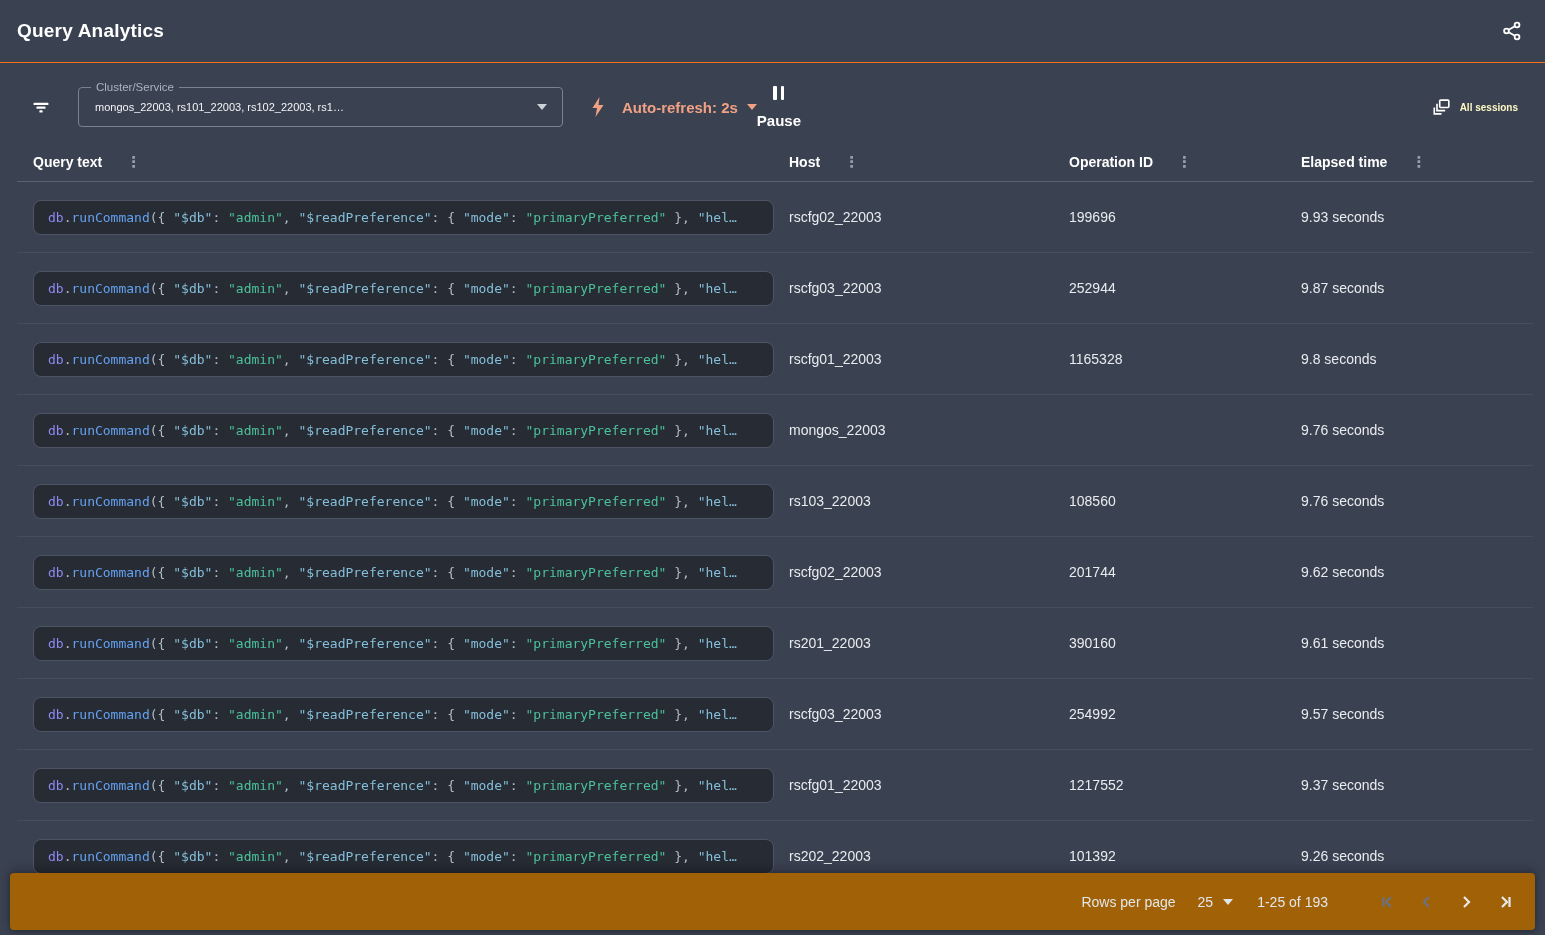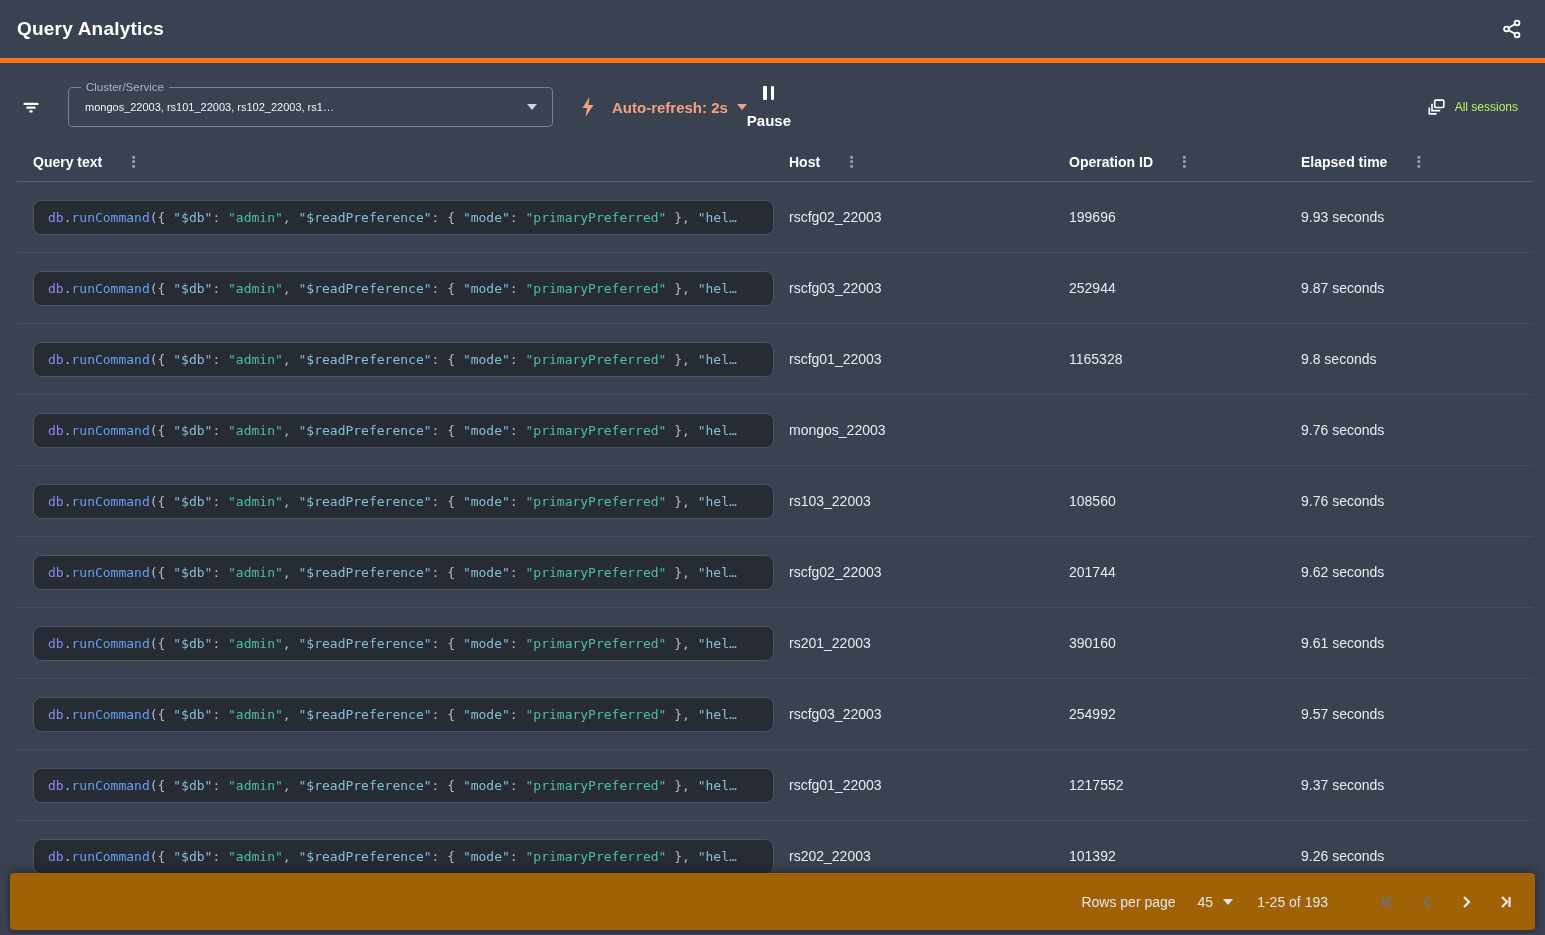--- a/index.html
+++ b/index.html
@@ -7,42 +7,42 @@
   .app {
     position:relative; width:1545px; height:935px; overflow:hidden;
     background:var(--page-bg,#3a4150);
     font-family:"Liberation Sans", sans-serif;
     color:#e9ecef;
   }
 
   
   .app-header{
     height:63px; display:flex; align-items:center;
-    border-bottom:5px solid #f97316; padding-left:17px;
+    border-bottom:1px solid #f97316; padding-left:17px;
   }
   .page-title{ font-size:19px; font-weight:bold; color:#ffffff; letter-spacing:.2px; }
   .tabs{ display:flex; align-items:stretch; height:100%; margin-left:35px; }
   .tab{
     position:relative; display:flex; align-items:center;
     padding:0 2px; margin-right:24px; font-size:16px; font-weight:bold;
     color:#99a2b1; cursor:pointer;
   }
   .tab.active{ color:var(--accent,#f0a183); }
   .tab.active .tab-indicator{
     position:absolute; left:-11px; right:-13px; bottom:3px; height:4px;
     background:var(--accent,#f0a183); border-radius:2px;
   }
   .annotation-box{
     position:absolute; left:-15px; right:-16px; top:10px; height:51px;
     border:4px solid var(--annotation-red,#e01a1a); pointer-events:none;
   }
   .share-btn{ margin-left:auto; margin-right:20px; width:26px; height:26px; cursor:pointer; display:flex; align-items:center; justify-content:center; }
 
   
-  .toolbar{ height:80px; display:flex; align-items:center; padding:8px 0 0 7px; }
+  .toolbar{ height:80px; display:flex; align-items:center; padding:8px 0 0 17px; }
   .filter-btn{ width:22px; height:22px; margin-left:13px; cursor:pointer; display:flex; align-items:center; justify-content:center; }
   .select{
     position:relative; margin-left:26px; width:485px; height:40px;
     border:1px solid #79828f; border-radius:4px; cursor:pointer;
     display:flex; align-items:center; padding:0 40px 0 16px;
   }
   .select-label{
     position:absolute; top:-8px; left:12px; padding:0 5px; font-size:11.5px;
     color:#aab3c0; background:var(--page-bg,#3a4150); line-height:14px;
   }
@@ -50,21 +50,21 @@
   .caret{ width:0; height:0; border-left:5px solid transparent; border-right:5px solid transparent; border-top:6px solid #ccd2da; }
   .select .caret{ position:absolute; right:15px; }
   .autorefresh{ display:flex; align-items:center; margin-left:27px; cursor:pointer; gap:9px; }
   .autorefresh-text{ font-size:15px; font-weight:bold; color:var(--accent,#f0a183); margin-left:7px; }
   .autorefresh .caret{ border-top-color:var(--accent,#f0a183); border-left-width:5px; border-right-width:5px; }
   .pause-btn{ display:flex; align-items:center; gap:12px; background:none; border:none; cursor:pointer;flex-direction:column; }
   .pause-icon{ display:flex; gap:4px; }
   .pause-icon i{ display:block; width:3.5px; height:14px; background:#ffffff; border-radius:1px; }
   .pause-label{ font-size:15px; font-weight:bold; color:#ffffff; }
   .all-sessions{ margin-left:auto; margin-right:27px; display:flex; align-items:center; gap:8px; background:none; border:none; cursor:pointer; }
-  .all-sessions-label{ font-size:12px; font-weight:normal; color:#bef264; }
+  .all-sessions-label{ font-size:10px; font-weight:bold; color:#fef9c3; }
 
   
   .table{ margin:0 12px 0 17px; }
   .thead, .trow{
     display:grid; grid-template-columns:756px 280px 232px 1fr;
     padding-left:16px; align-items:center;
   }
   .thead{ height:39px; border-bottom:1px solid #59626f; }
   .th{ display:flex; align-items:center; gap:20px; font-size:14px; font-weight:bold; color:#ffffff;text-align:right; }
   .kebab{ color:#97a0ae; font-size:15px; line-height:1; cursor:pointer; padding:2px 4px; font-family:"DejaVu Sans", sans-serif; }
@@ -425,21 +425,21 @@
     <div class="cell">rs202_22003</div>
     <div class="cell">101392</div>
     <div class="cell">9.26 seconds</div>
   </div>
 </div>
   </div>
 
   <footer class="pagination">
     <span class="rpp-label">Rows per page</span>
     <span class="rpp-select">
-      <span>45</span>
+      <span>25</span>
       <span class="caret"></span>
     </span>
     <span class="range-label">1-25 of 193</span>
     <button class="pg-btn disabled">
       <svg width="18" height="18" viewBox="0 0 18 18" fill="none" stroke-width="2.2">
         <polyline points="12,4 7,9 12,14"></polyline>
           <line x1="4.5" y1="4" x2="4.5" y2="14"></line>
       </svg>
     </button>
     <button class="pg-btn disabled">

